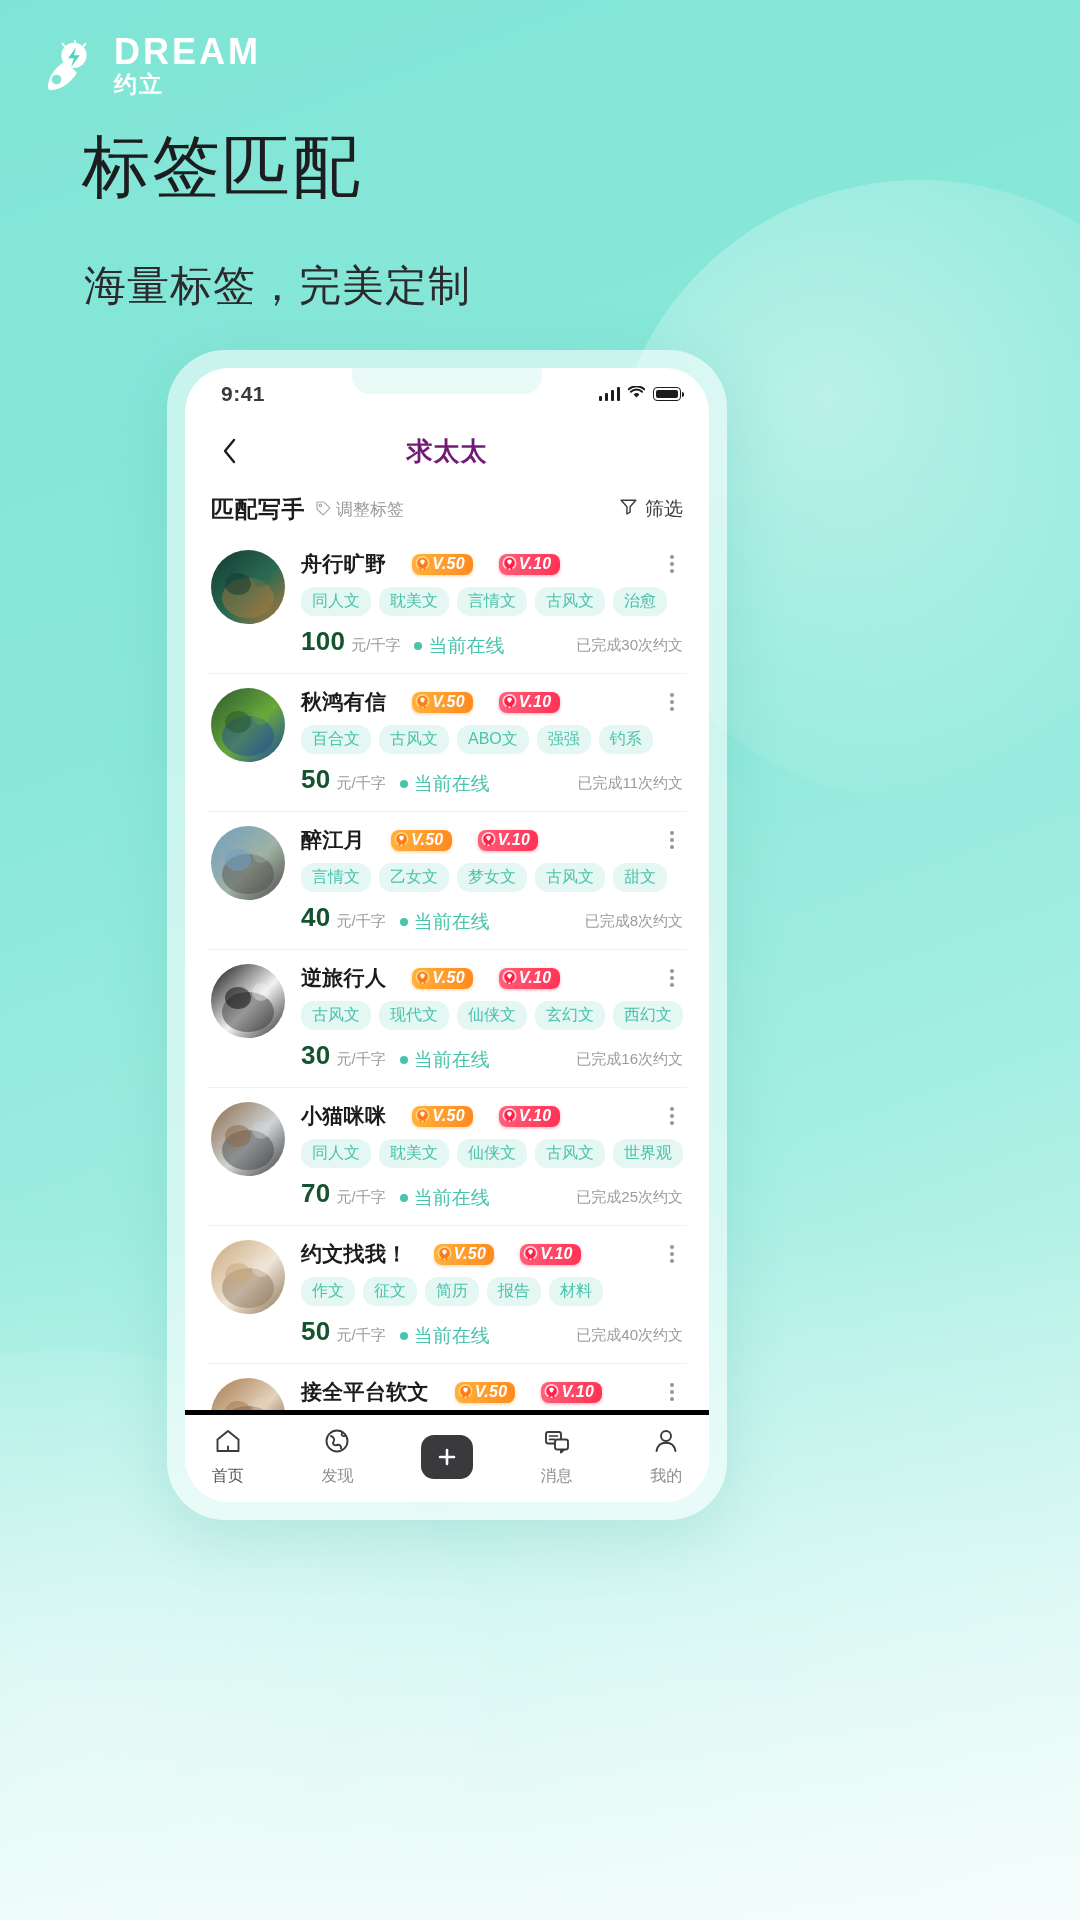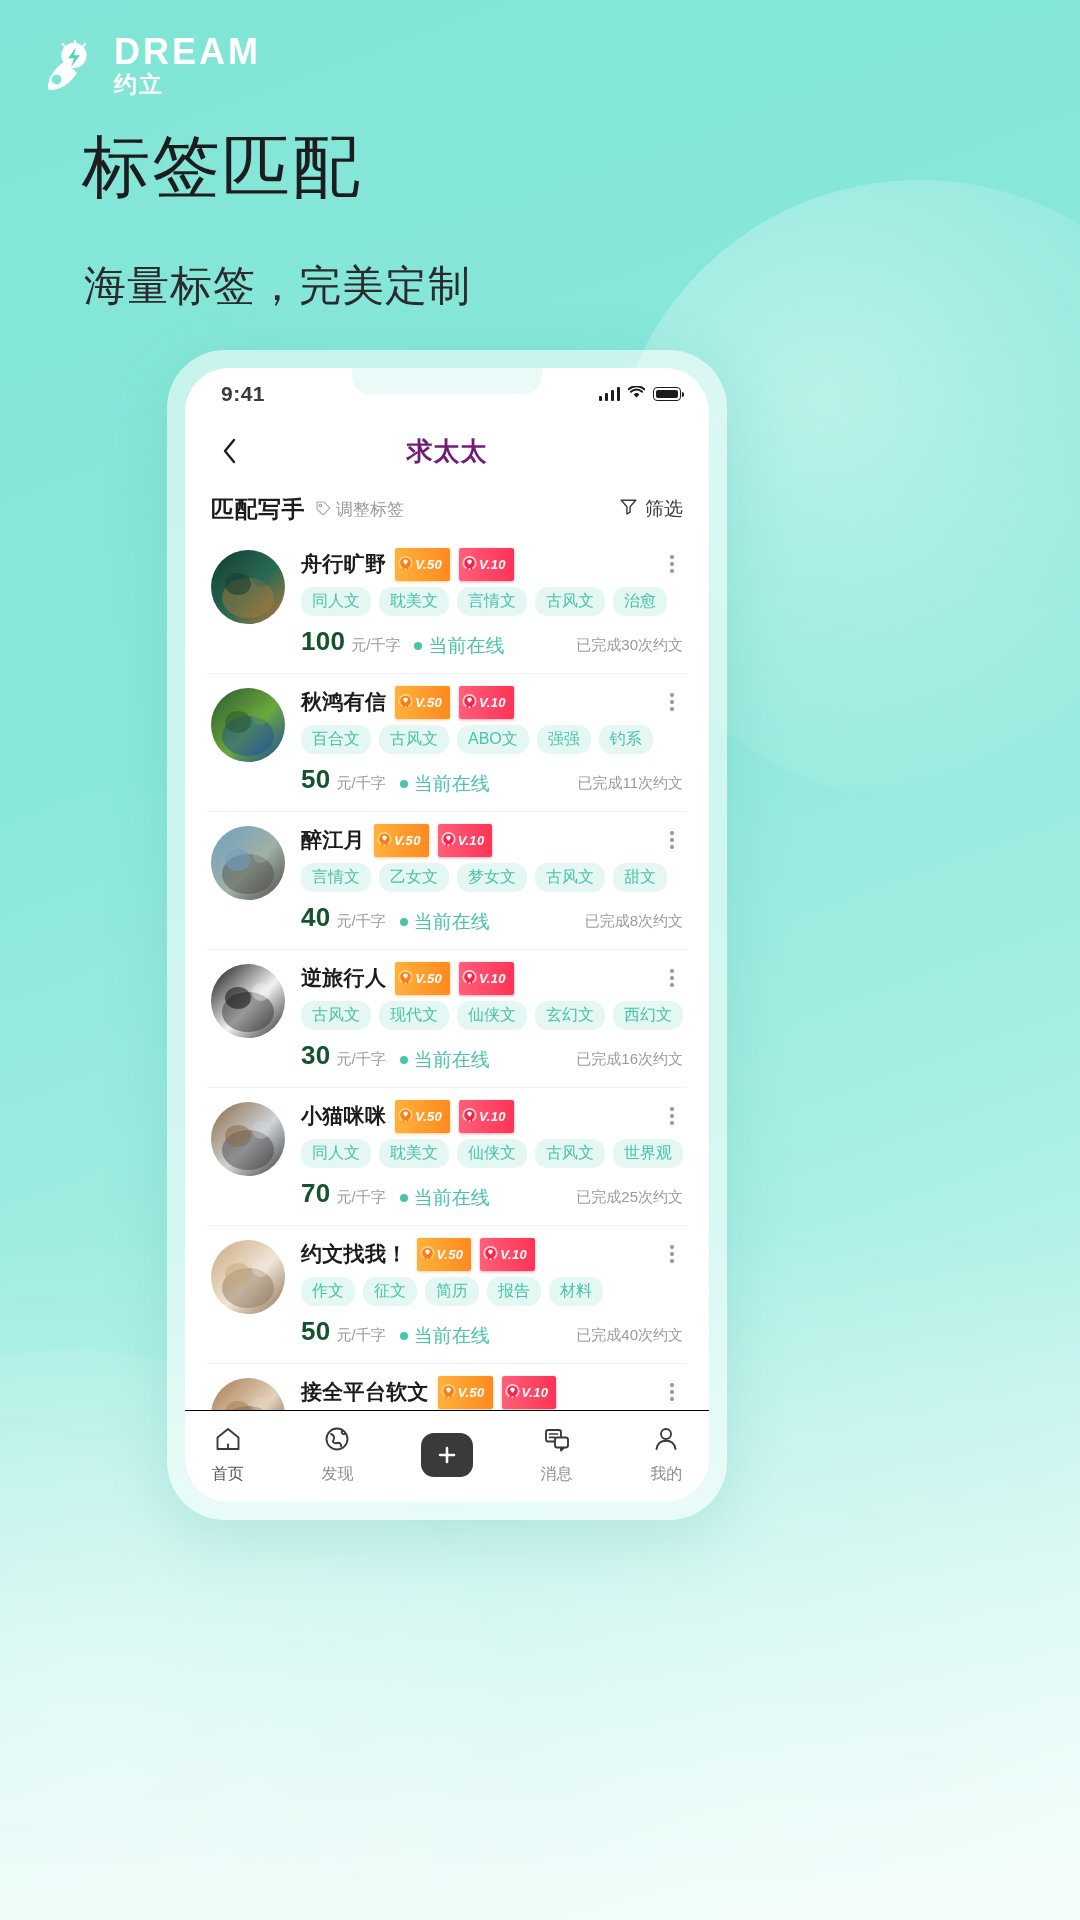--- a/index.html
+++ b/index.html
@@ -227,37 +227,37 @@
     border-radius: 50%;
     overflow: hidden;
     position: relative;
   }
   .avatar svg { display: block; width: 100%; height: 100%; }
   .w-main { flex: 1 1 auto; min-width: 0; }
 
   .w-line1 {
     display: flex;
     align-items: center;
-    gap: 9px;
+    gap: 26px;
     height: 28px;
   }
   .w-name {
     font-size: 21px;
     font-weight: 700;
     color: #1c1c1e;
     letter-spacing: .3px;
     white-space: nowrap;
   }
   .badge {
-    height: 33px;
+    height: 21px;
     padding: 0 8px 0 20px;
-    border-radius: 2px;
+    border-radius: 8px;
     display: inline-flex;
     align-items: center;
-    font-size: 13px;
+    font-size: 16px;
     font-weight: 700;
     font-style: italic;
     color: #fff;
     position: relative;
     letter-spacing: .3px;
   }
   .badge-v {
     background: linear-gradient(90deg, #ffb13c 0%, #ff8a1f 100%);
     box-shadow: 0 1px 3px rgba(255,150,40,.45);
   }
@@ -328,21 +328,21 @@
     white-space: nowrap;
   }
 
   
   .tabbar {
     flex: 0 0 92px;
     display: flex;
     align-items: center;
     justify-content: space-around;
     background: #fff;
-    border-top: 1px solid #000000;
+    border-top: 5px solid #000000;
     padding-bottom: 4px;
     gap: 24px;
   }
   .tab {
     display: flex;
     flex-direction: column;
     align-items: center;
     gap: 6px;
     cursor: pointer;
     width: 80px;

